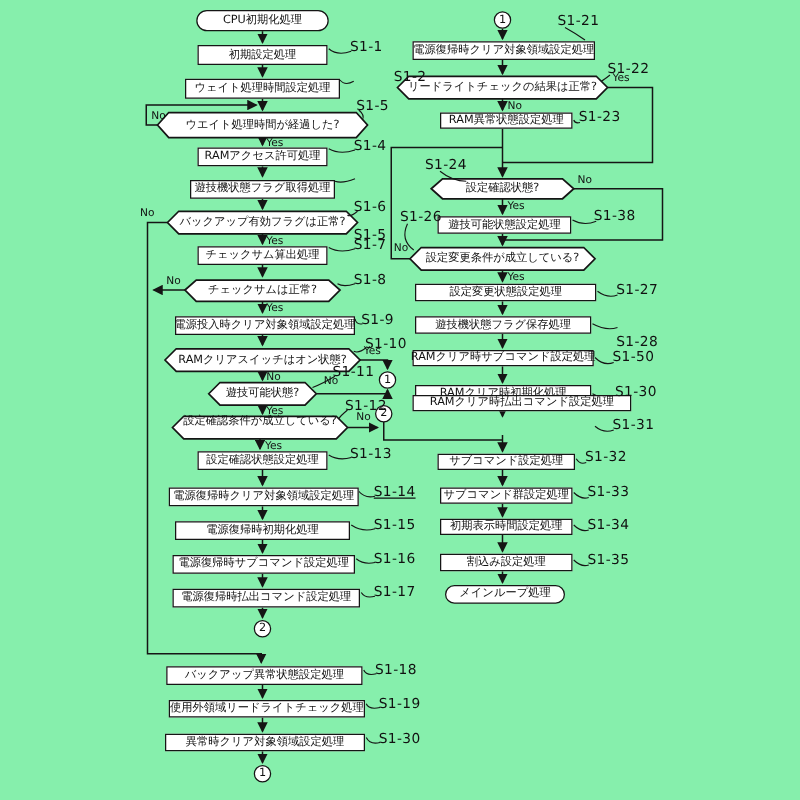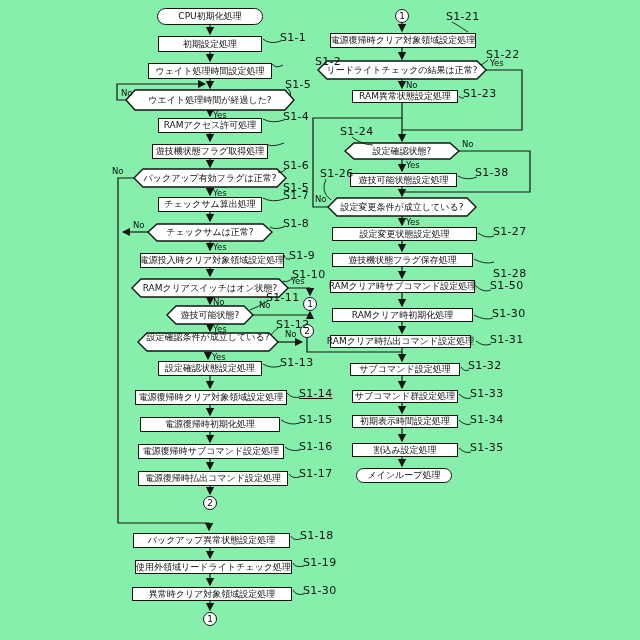--- a/index.html
+++ b/index.html
@@ -147,21 +147,21 @@
 <div class="box" style="left:135px;top:560px;width:157px;height:14px;">使用外領域リードライトチェック処理</div>
 <div class="box" style="left:132px;top:587px;width:160px;height:14px;">異常時クリア対象領域設定処理</div>
 
 <div class="box" style="left:330px;top:33px;width:146px;height:15px;">電源復帰時クリア対象領域設定処理</div>
 <div class="box" style="left:352px;top:90px;width:106px;height:13px;">RAM異常状態設定処理</div>
 <div class="box" style="left:350px;top:173px;width:107px;height:14px;">遊技可能状態設定処理</div>
 <div class="box" style="left:332px;top:227px;width:145px;height:14px;">設定変更状態設定処理</div>
 <div class="box" style="left:332px;top:253px;width:141px;height:14px;">遊技機状態フラグ保存処理</div>
 <div class="box" style="left:330px;top:280px;width:145px;height:13px;">RAMクリア時サブコマンド設定処理</div>
 <div class="box" style="left:332px;top:308px;width:141px;height:14px;">RAMクリア時初期化処理</div>
-<div class="box" style="left:330px;top:335px;width:141px;height:13px;">RAMクリア時払出コマンド設定処理</div>
+<div class="box" style="left:330px;top:316px;width:175px;height:13px;">RAMクリア時払出コマンド設定処理</div>
 <div class="box" style="left:350px;top:363px;width:110px;height:13px;">サブコマンド設定処理</div>
 <div class="box" style="left:352px;top:390px;width:106px;height:13px;">サブコマンド群設定処理</div>
 <div class="box" style="left:352px;top:415px;width:106px;height:13px;">初期表示時間設定処理</div>
 <div class="box" style="left:352px;top:443px;width:106px;height:14px;">割込み設定処理</div>
 
 <div class="dec" style="left:126px;top:90px;width:168px;height:20px;">ウエイト処理時間が経過した?</div>
 <div class="dec" style="left:134px;top:169px;width:152px;height:18px;">バックアップ有効フラグは正常?</div>
 <div class="dec" style="left:148px;top:224px;width:124px;height:17px;">チェックサムは正常?</div>
 <div class="dec" style="left:132px;top:279px;width:156px;height:18px;">RAMクリアスイッチはオン状態?</div>
 <div class="dec" style="left:167px;top:306px;width:86px;height:18px;">遊技可能状態?</div>

